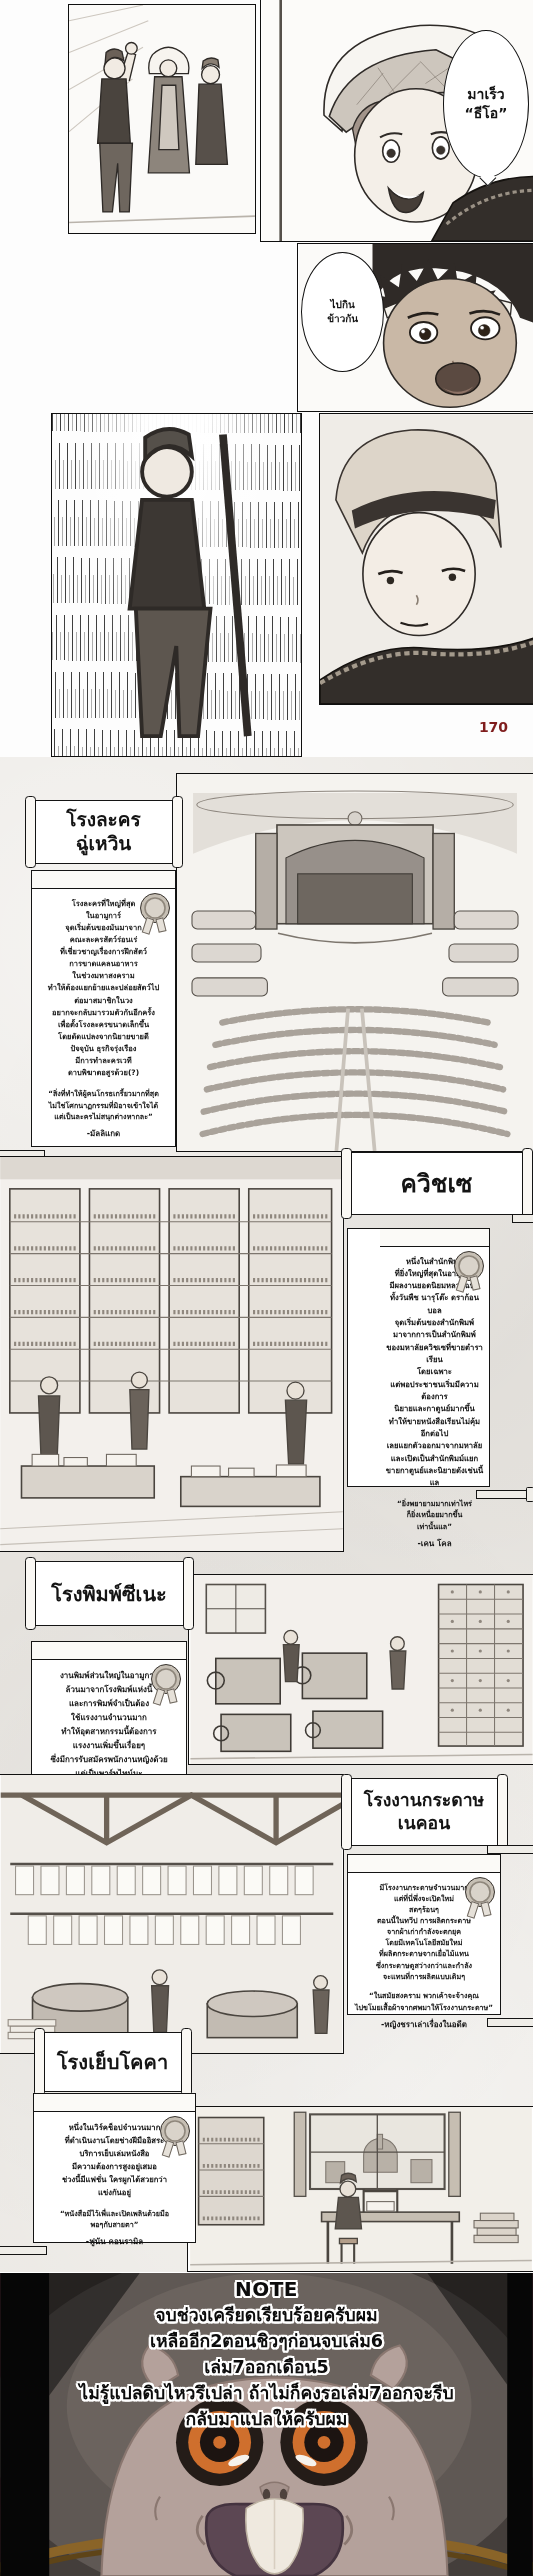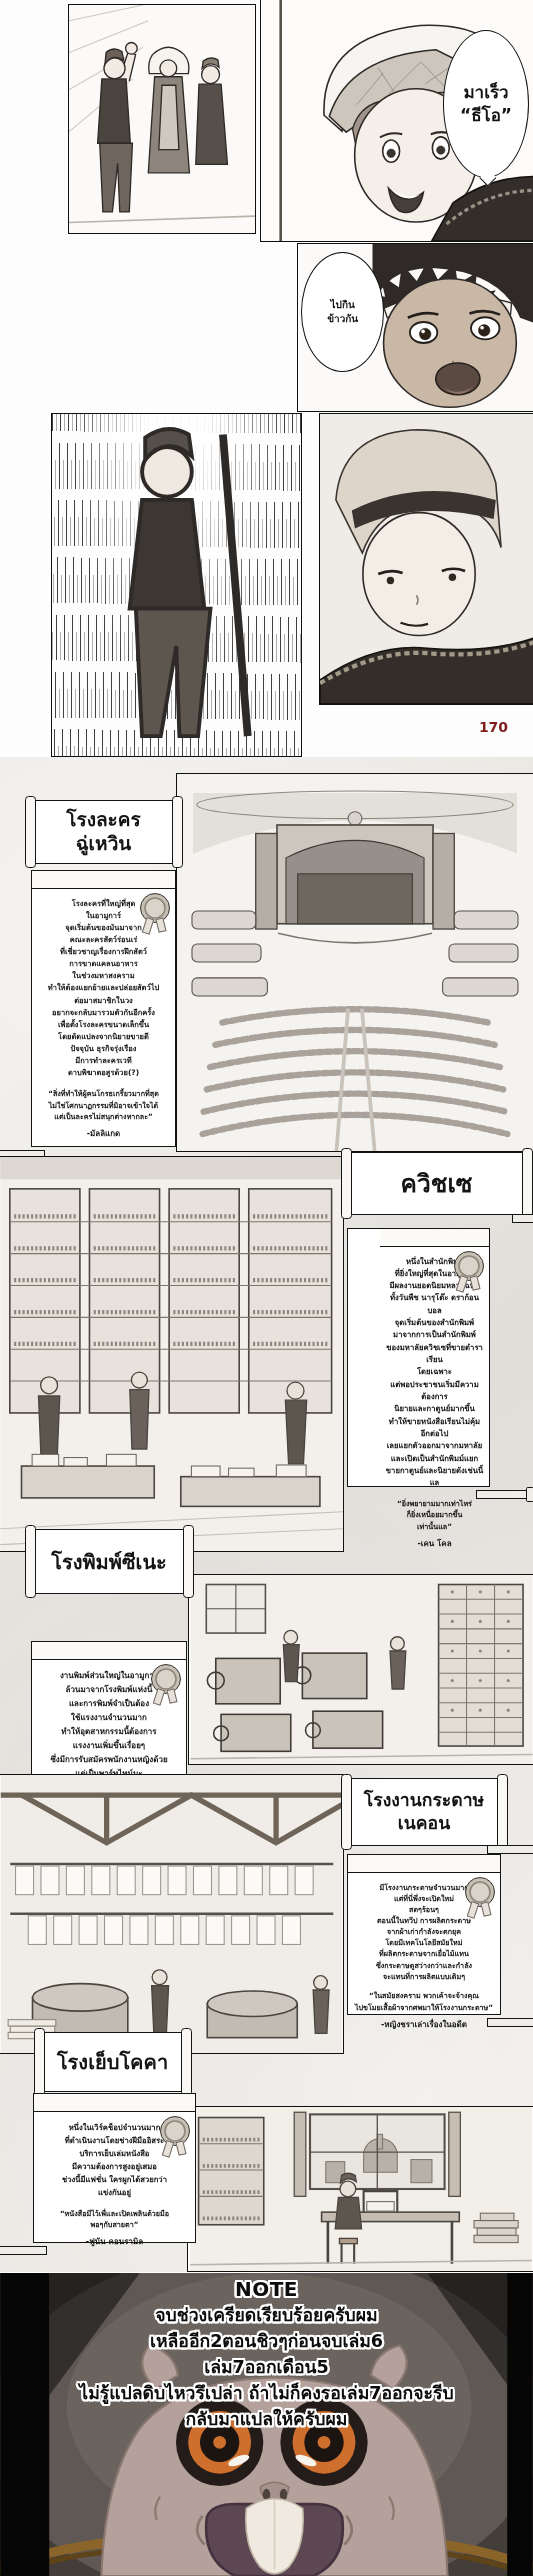--- a/index.html
+++ b/index.html
@@ -23,41 +23,41 @@
       repeating-linear-gradient(91deg, rgba(22,22,22,.82) 0 0.8px, rgba(255,255,255,0) 0.8px 4.3px,
         rgba(95,95,95,.5) 4.3px 4.8px, rgba(255,255,255,0) 4.8px 8px);}
   .panelE{left:319px;top:413px;width:216px;height:292px;border-right:none;}
   .panel svg{display:block;width:100%;height:100%;}
   .figD{position:absolute;left:6.4px;top:5.3px;width:75px;height:117px;}
   .pageno{position:absolute;left:468px;top:719px;width:51px;text-align:center;
     font-size:14px;font-weight:700;color:#7f1d1d;}
 
   .bubble{position:absolute;background:#fff;border:1.6px solid #111;border-radius:50%;
     display:flex;align-items:center;justify-content:center;text-align:center;font-weight:800;}
-  .b1{left:182px;top:31px;width:84px;height:146px;font-size:17px;line-height:1.35;}
+  .b1{left:182px;top:31px;width:84px;height:146px;font-size:14px;line-height:1.35;}
   .b1::after{content:"";position:absolute;bottom:-7px;left:45%;width:10.7px;height:10.7px;background:#fff;
     border-right:1.6px solid #111;border-bottom:1.6px solid #111;transform:rotate(45deg);}
   .b2{left:3.2px;top:7.5px;width:81px;height:118px;font-size:10px;line-height:1.35;}
 
   
   .sheet{top:757px;height:1515px;background:#e9e6e1;
     background-image:
       radial-gradient(circle at 18% 12%, rgba(255,255,255,.55), rgba(255,255,255,0) 42%),
       radial-gradient(circle at 80% 35%, rgba(0,0,0,.045), rgba(0,0,0,0) 46%),
       radial-gradient(circle at 30% 70%, rgba(0,0,0,.04), rgba(0,0,0,0) 40%),
       radial-gradient(circle at 75% 88%, rgba(255,255,255,.5), rgba(255,255,255,0) 45%);}
 
   .scroll{position:absolute;background:#fff;border:1.6px solid #141414;box-sizing:border-box;}
   .title{display:flex;align-items:center;justify-content:center;text-align:center;font-weight:800;}
   .roll{position:absolute;width:9px;top:-4.8px;bottom:-4.8px;background:#faf8f4;
     border:1.6px solid #141414;border-radius:3.7px;}
   .roll.left{left:-7.5px;}.roll.right{right:-7.5px;}
   .t1{left:31px;top:43px;width:145px;height:64px;font-size:19px;line-height:1.25;}
   .t2{left:347px;top:395px;width:179px;height:63px;font-size:24.5px;}
-  .t3{left:31px;top:772px;width:156px;height:65px;font-size:20px;}
+  .t3{left:31px;top:804px;width:156px;height:65px;font-size:20px;}
   .t4{left:347px;top:1021px;width:154px;height:68px;font-size:17.6px;line-height:1.3;}
   .t5{left:40px;top:1275px;width:145px;height:60px;font-size:20px;}
 
   .x1{left:31px;top:113px;width:145px;height:277px;}
   .x2{left:347px;top:471px;width:143px;height:259px;padding-left:32px;}
   .x3{left:31px;top:884px;width:156px;height:255px;}
   .x4{left:347px;top:1097px;width:154px;height:161px;}
   .x5{left:33px;top:1336px;width:163px;height:150px;}
   .topstrip{height:17px;border-bottom:1.6px solid #141414;background:#fbfaf7;}
   .tbody{margin-top:8.5px;padding:0 5.3px;text-align:center;font-weight:700;}

